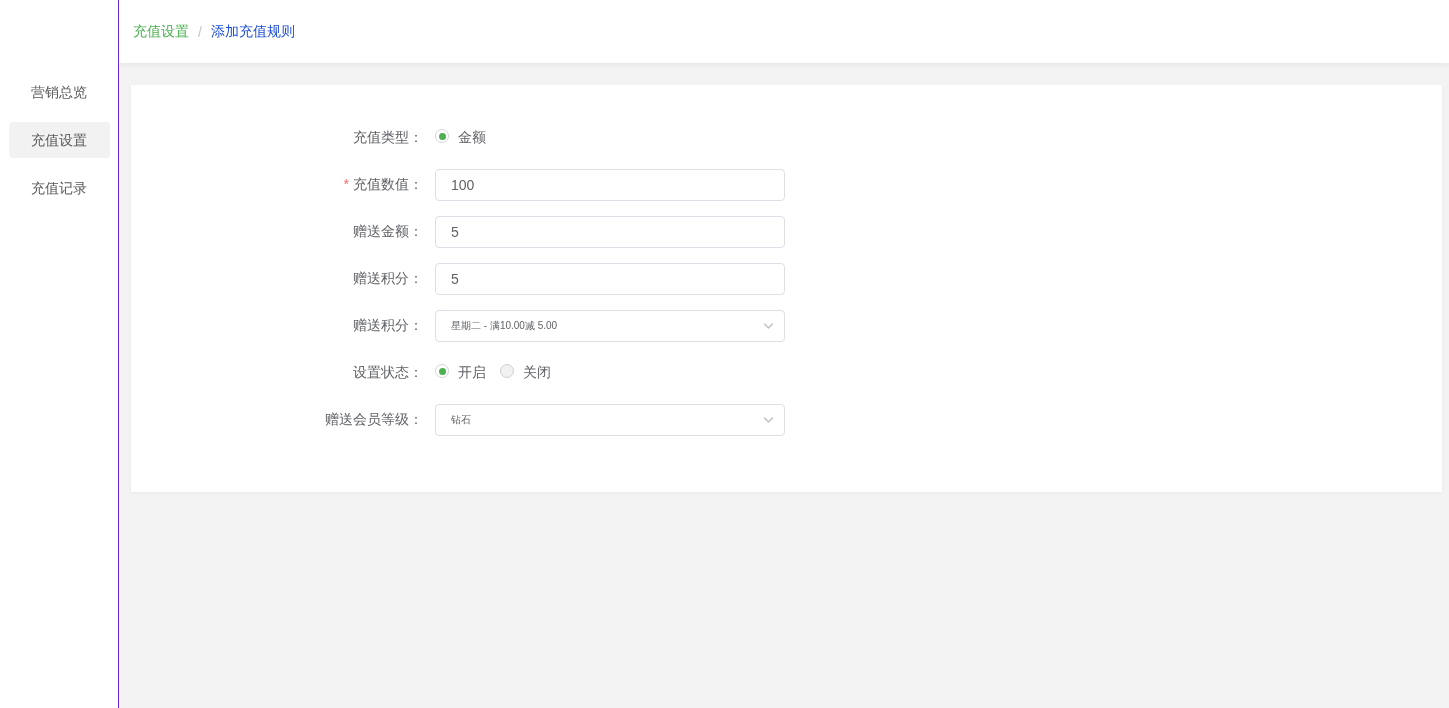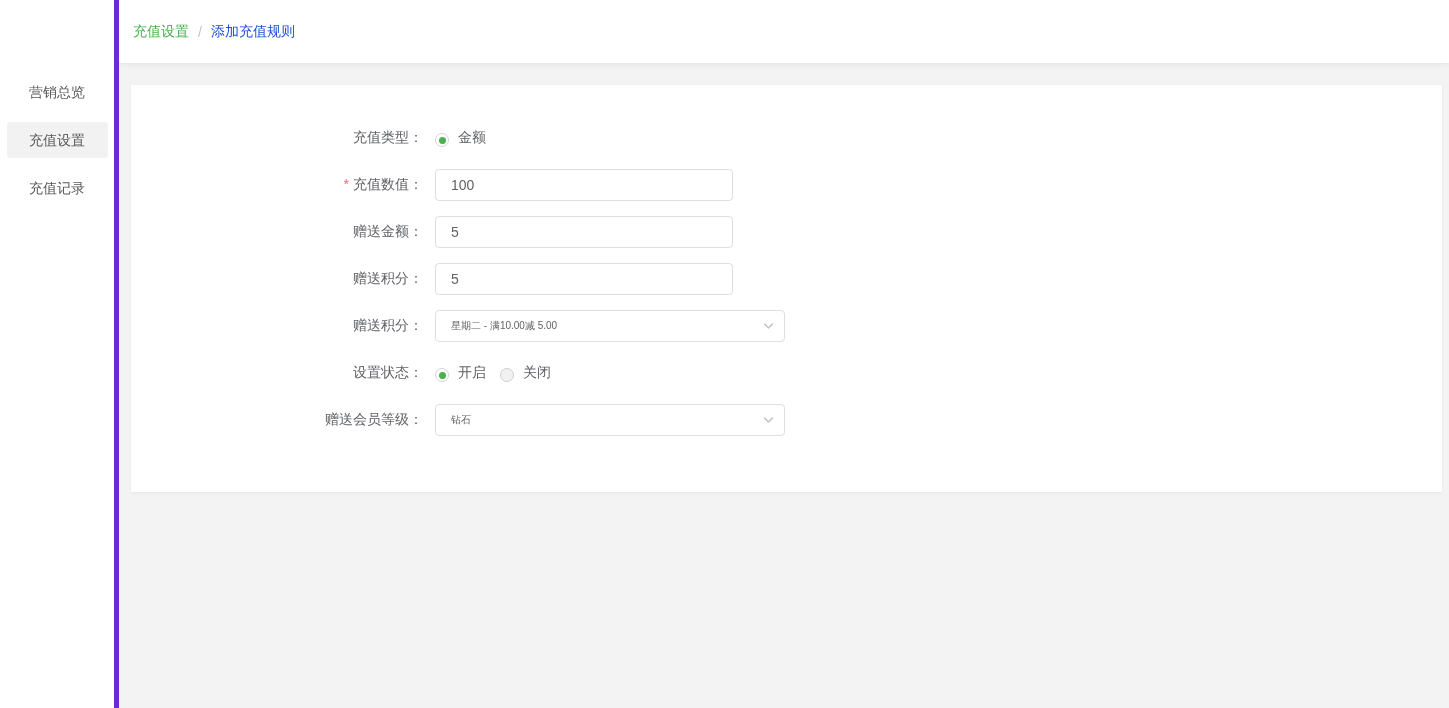--- a/index.html
+++ b/index.html
@@ -10,21 +10,21 @@
     font-family:"Liberation Sans","DejaVu Sans",sans-serif;
     font-size:14px;
     color:#606266;
   }
 
   
   .sidebar {
     position:absolute; left:0; top:0;
     width:119px; height:708px;
     background:#ffffff;
-    border-right:5px solid #6d28d9;
+    border-right:1px solid #6d28d9;
     z-index:3;
     padding-top:74px;
   }
   .sidebar-item {
     width:101px;
     margin:0 auto 12px auto;
     height:36px; line-height:36px;
     text-align:center;
     font-size:14px;
     color:#595959;
@@ -74,21 +74,21 @@
     width:304px;
     padding-right:12px;
     text-align:right;
     font-size:14px; color:#606266;
     white-space:nowrap;
   }
   .required { color:#f56c6c; margin-right:4px; }
   .form-control { width:350px; position:relative; }
 
   .text-input {
-    width:298px; height:32px;
+    width:350px; height:32px;
     border:1px solid #dcdfe6;
     border-radius:4px;
     padding:0 15px;
     font-size:14px; color:#606266;
     font-family:inherit;
     outline:none;
     background:#fff;
   }
 
   .select-box {
@@ -104,21 +104,21 @@
     white-space:nowrap;
   }
   .chevron {
     position:absolute; right:9px; top:50%;
     transform:translateY(-50%);
     display:inline-flex;
   }
 
   .radio-group { display:flex; align-items:center; }
   .radio {
-    display:inline-flex; align-items:flex-end;
+    display:inline-flex; align-items:flex-start;
     cursor:pointer;
   }
   .radio + .radio { margin-left:14px; }
   .radio-circle {
     width:14px; height:14px;
     border-radius:50%;
     border:1px solid #cfcfcf;
     background:#f1f1f1;
     display:inline-flex; align-items:center; justify-content:center;
     flex:none;

